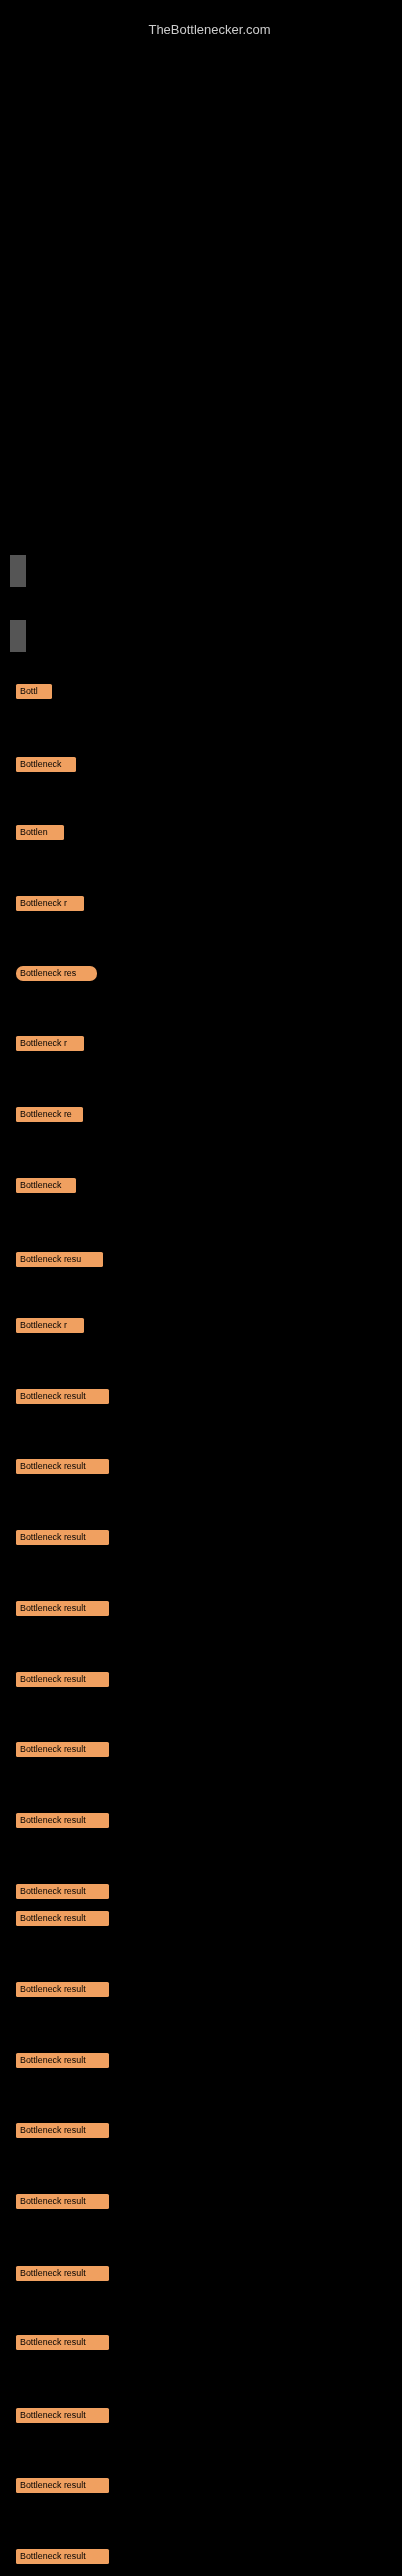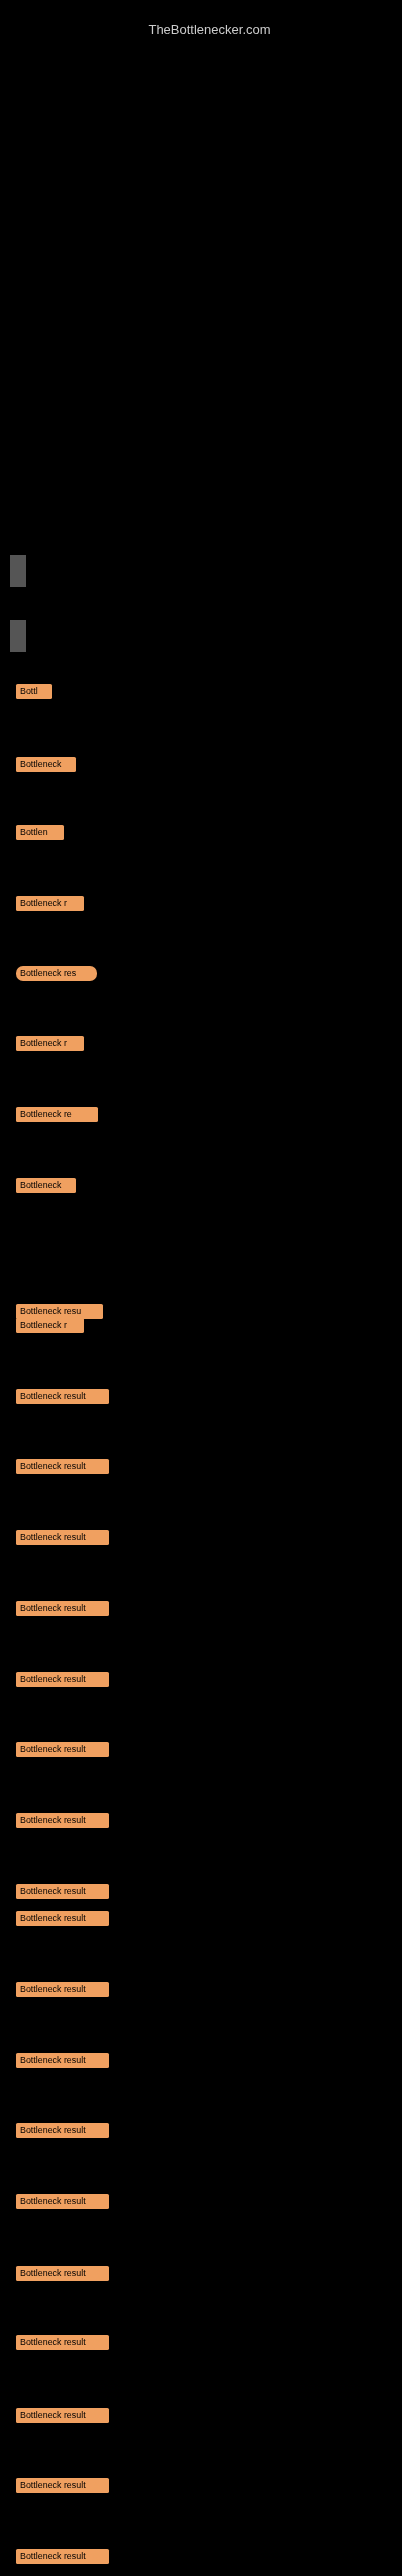--- a/index.html
+++ b/index.html
@@ -74,26 +74,26 @@
     <div class="bottleneck-item" style="top: 880px;">
       <span class="bottleneck-label" style="width: 68px; overflow: hidden;">Bottleneck r</span>
     </div>
     <div class="bottleneck-item" style="top: 950px;">
       <span class="bottleneck-label" style="width: 81px; overflow: hidden; border-radius: 7px;">Bottleneck res</span>
     </div>
     <div class="bottleneck-item" style="top: 1020px;">
       <span class="bottleneck-label" style="width: 68px; overflow: hidden;">Bottleneck r</span>
     </div>
     <div class="bottleneck-item" style="top: 1091px;">
-      <span class="bottleneck-label" style="width: 82px; overflow: hidden;">Bottleneck re</span>
+      <span class="bottleneck-label" style="width: 67px; overflow: hidden;">Bottleneck re</span>
     </div>
     <div class="bottleneck-item" style="top: 1162px;">
       <span class="bottleneck-label" style="width: 60px; overflow: hidden;">Bottleneck</span>
     </div>
-    <div class="bottleneck-item" style="top: 1288px; justify-content: center;">
+    <div class="bottleneck-item" style="top: 1236px; justify-content: center;">
       <span class="bottleneck-label" style="width: 87px; overflow: hidden;">Bottleneck resu</span>
     </div>
     <div class="bottleneck-item" style="top: 1302px;">
       <span class="bottleneck-label" style="width: 68px; overflow: hidden;">Bottleneck r</span>
     </div>
     <div class="bottleneck-item" style="top: 1373px;">
       <span class="bottleneck-label" style="width: 93px; overflow: hidden;">Bottleneck result</span>
     </div>
     <div class="bottleneck-item" style="top: 1443px;">
       <span class="bottleneck-label" style="width: 93px; overflow: hidden;">Bottleneck result</span>

